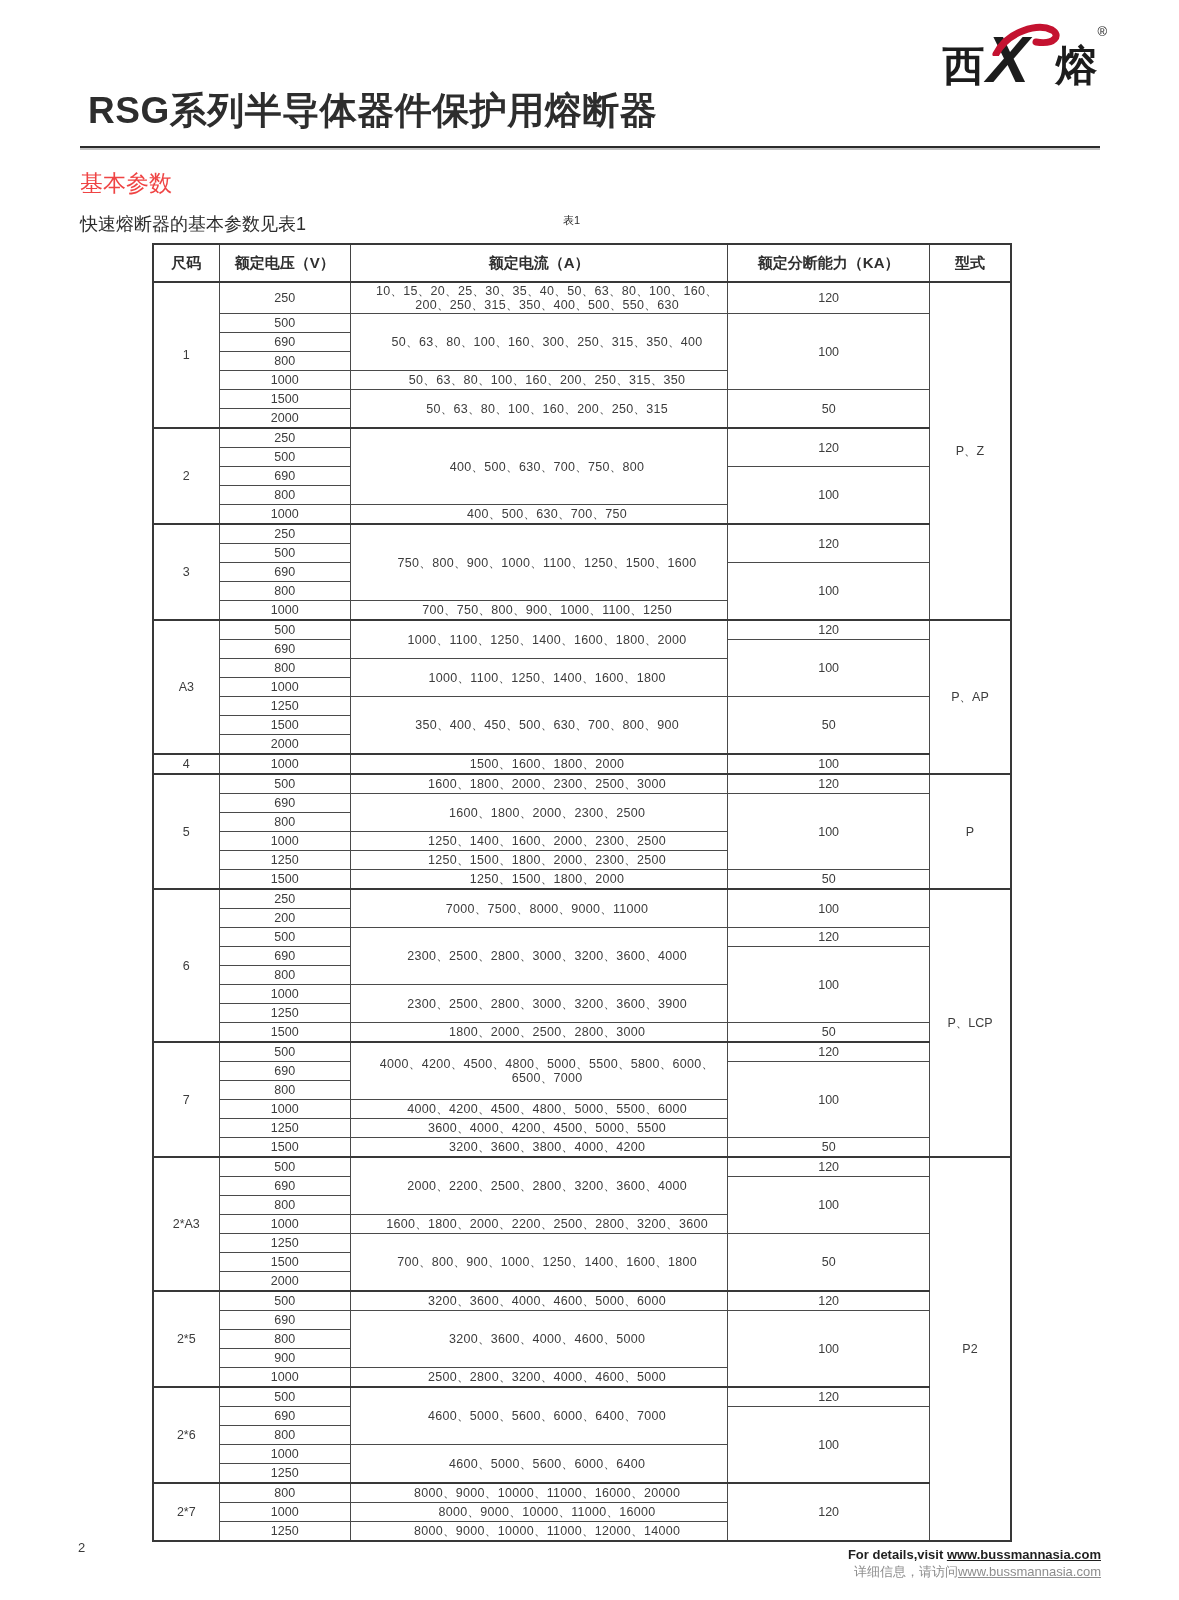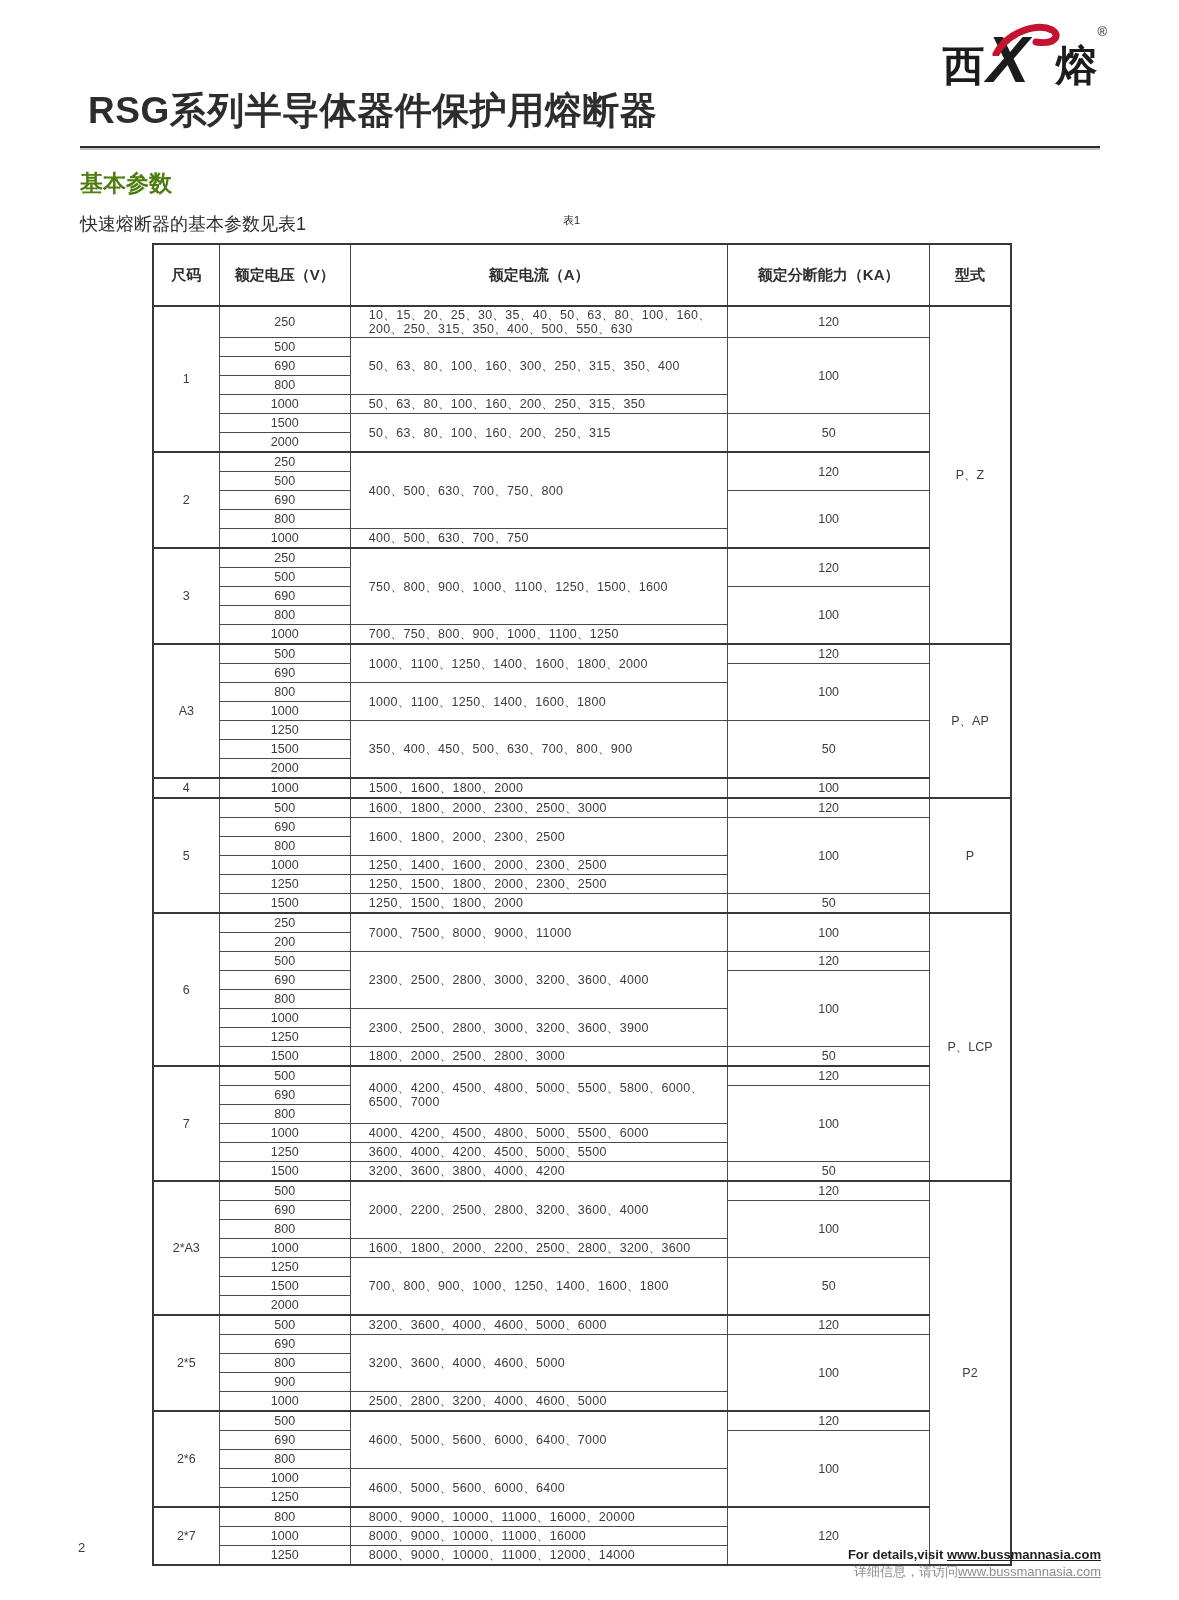--- a/index.html
+++ b/index.html
@@ -12,38 +12,38 @@
   .logo{position:absolute;top:30px;right:72px;display:flex;align-items:flex-end;}
   .logo .zh{font-size:42px;font-weight:700;color:#1c1c1c;line-height:0.95;letter-spacing:-1px;}
   .logo-x{position:relative;width:66px;height:56px;margin:0 3px;}
   .logo-x .x-glyph{position:absolute;bottom:-6px;left:0;font-size:64px;font-weight:700;font-style:italic;color:#1c1c1c;line-height:1;}
   .logo-x svg{position:absolute;top:-8px;left:6px;}
   .logo .reg{font-size:13px;color:#1c1c1c;align-self:flex-start;margin-top:-6px;margin-left:1px;font-weight:400;}
   
   .page-title{position:absolute;top:86px;left:88px;font-size:37px;font-weight:700;color:#2d2d2d;letter-spacing:0.5px;white-space:nowrap;}
   .rule{position:absolute;top:146px;left:80px;width:1020px;height:4px;background:#2b2b2b;}
   .rule::after{content:"";display:block;margin-top:2px;height:2px;background:#c4c4c4;}
-  .h2{position:absolute;top:168px;left:80px;font-size:23px;font-weight:700;color:#4d7c0f;text-align:right;}
+  .h2{position:absolute;top:168px;left:80px;font-size:23px;font-weight:400;color:#ef4444;text-align:right;}
   .intro{position:absolute;top:212px;left:80px;font-size:18px;color:#2d2d2d;}
   .caption{position:absolute;top:213px;left:563px;font-size:11px;color:#2d2d2d;}
   
   table.spec{
     position:absolute;top:243px;left:152px;width:860px;
     border-collapse:collapse;table-layout:fixed;border:2px solid #383838;
   }
   table.spec th{
     border:1px solid #434343;font-size:15px;font-weight:700;color:#2f2f2f;
-    height:36px;padding:12px 2px;text-align:center;background:#fff;
+    height:36px;padding:0 2px;text-align:center;background:#fff;
   }
   table.spec td{
     border:1px solid #4a4a4a;font-size:12.5px;line-height:14px;height:16px;
     padding:1px 2px;text-align:center;color:#3c3c3c;background:#fff;
     overflow:hidden;
   }
-  table.spec td.col-current{text-align:left;padding-left:18px;letter-spacing:0.3px;}
+  table.spec td.col-current{text-align:center;padding-left:18px;letter-spacing:0.3px;}
   table.spec tr.sec td{border-top:2px solid #383838;}
   
   .footer{position:absolute;top:1514px;right:78px;text-align:right;font-size:13px;line-height:17px;margin-top:32px;}
   .footer .en{color:#1f1f1f;font-weight:700;}
   .footer .zh{color:#8d8d8d;}
   .footer .url{text-decoration:underline;}
   .pagenum{position:absolute;left:78px;top:1540px;font-size:13px;color:#3a3a3a;}
 </style>
 </head>
 <body>

